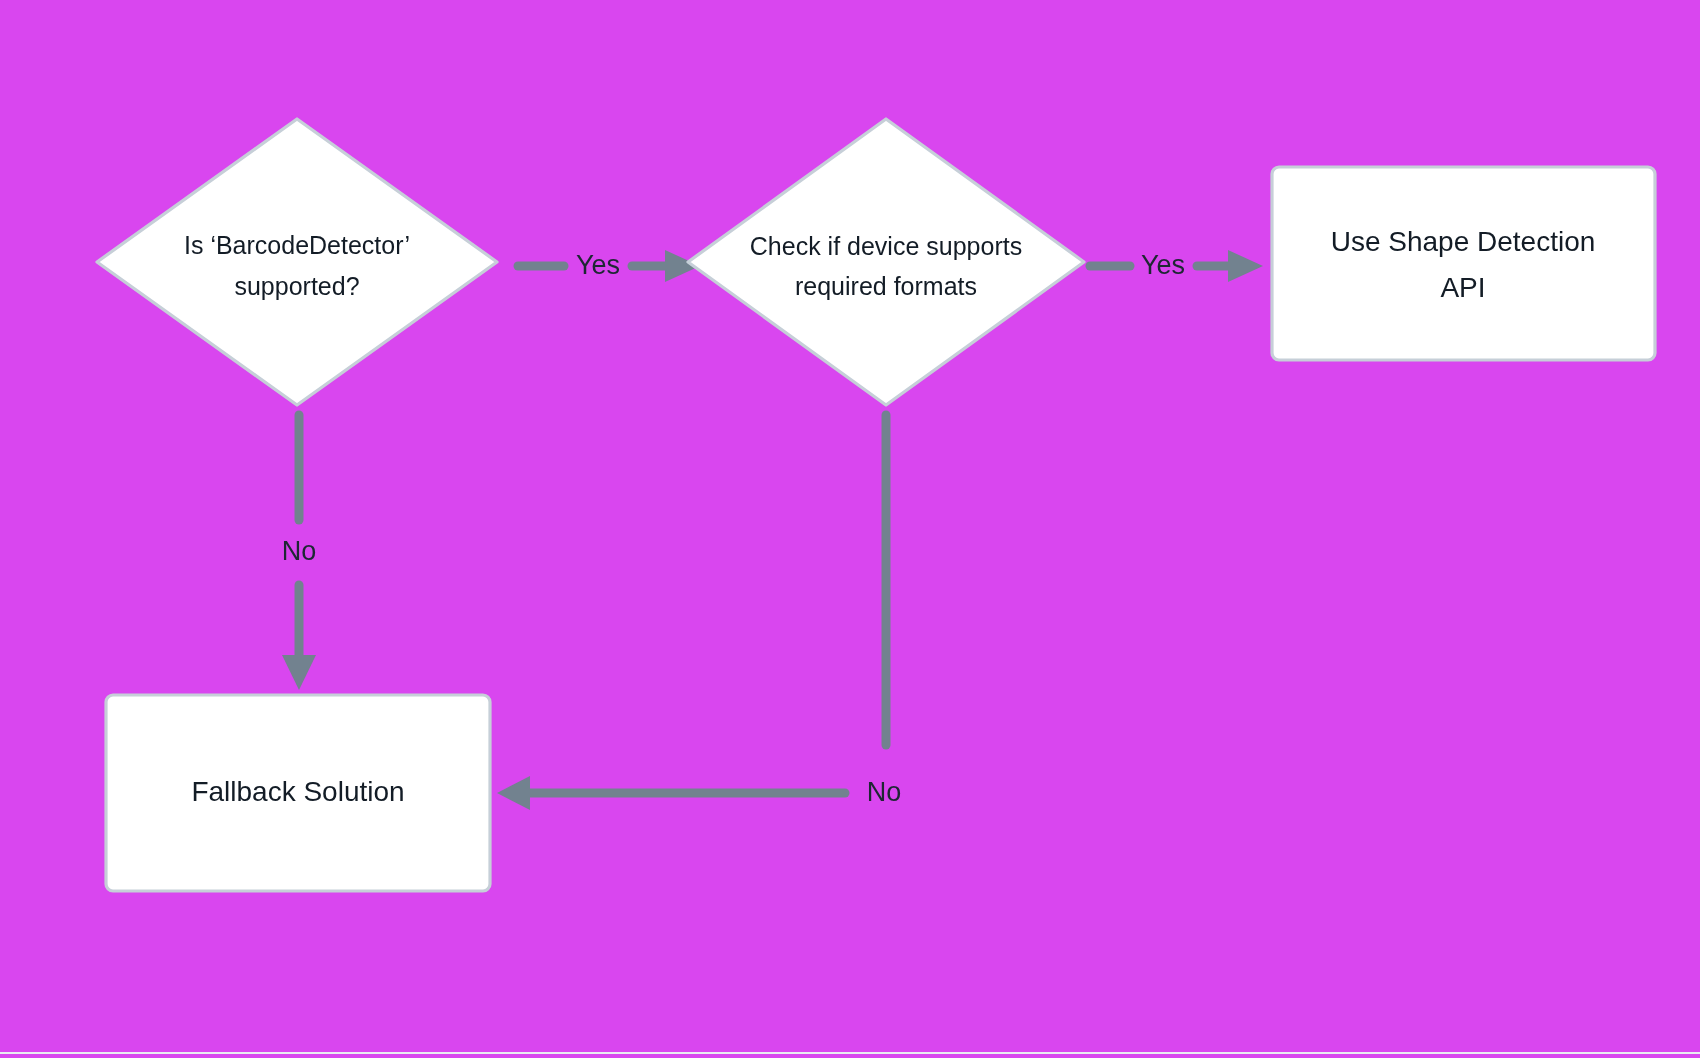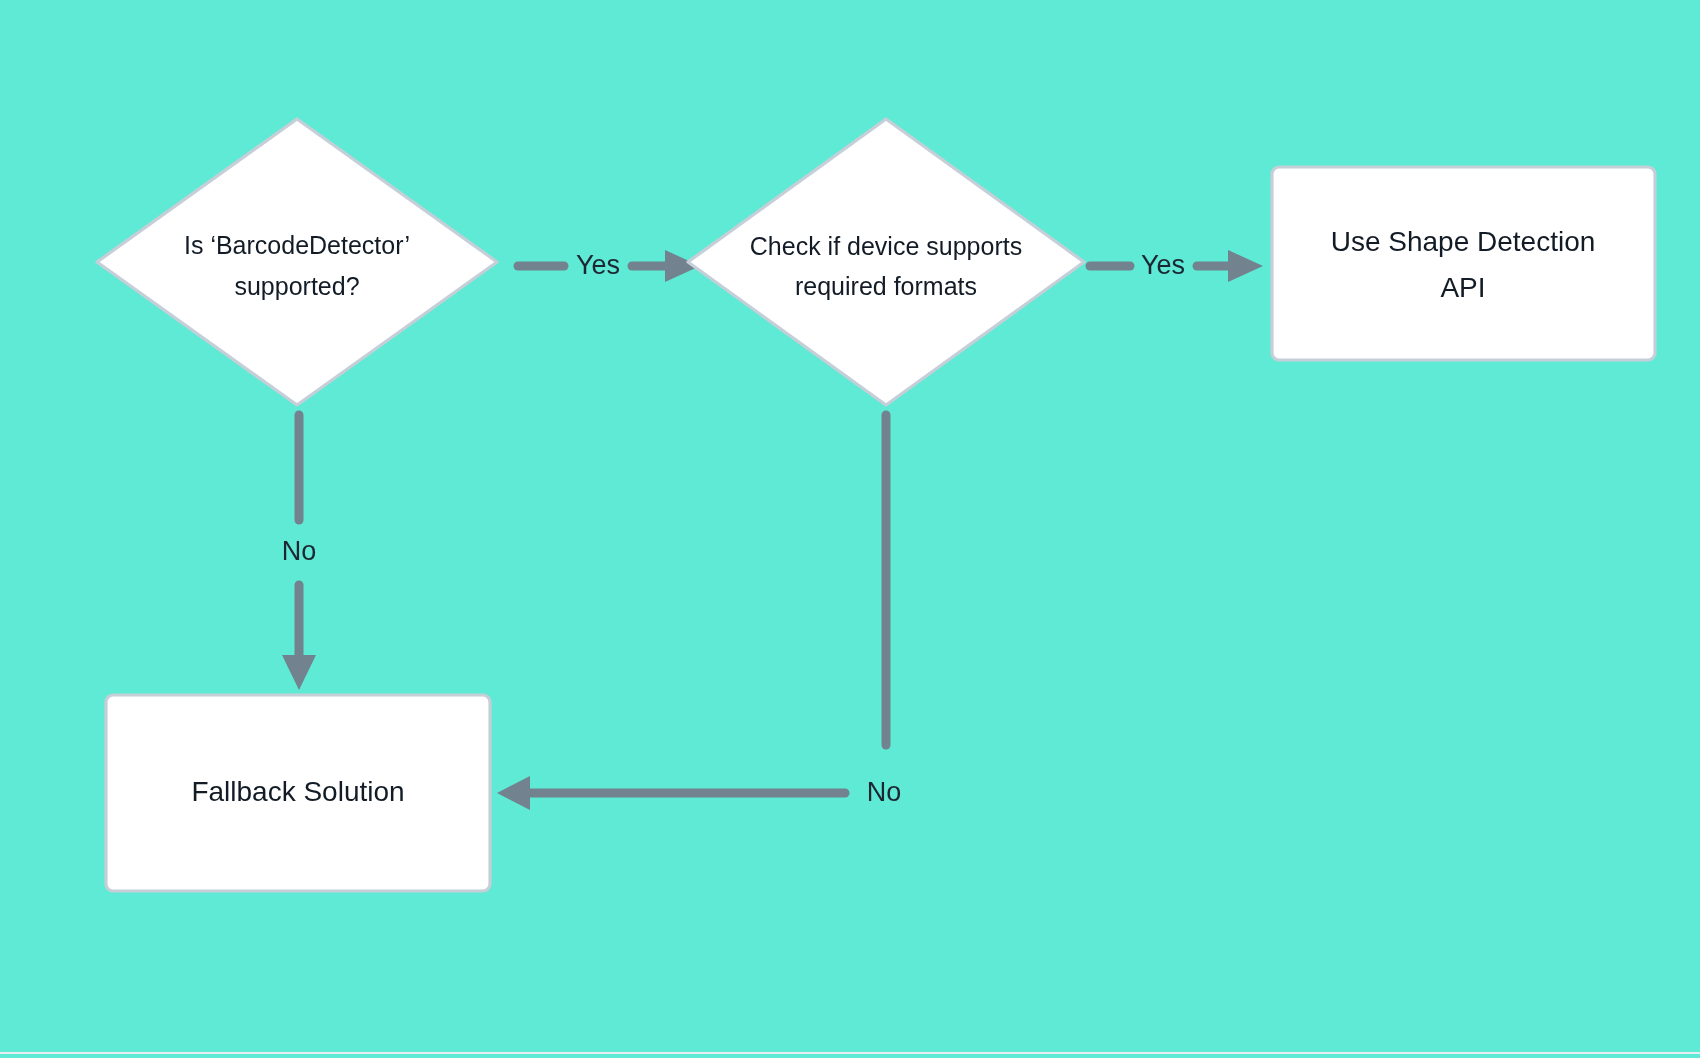--- a/index.html
+++ b/index.html
@@ -10,21 +10,21 @@
   body {
     width: 1700px;
     height: 1058px;
     font-family: "Liberation Sans", sans-serif;
     overflow: hidden;
   }
   #canvas {
     position: relative;
     width: 1700px;
     height: 1058px;
-    background: #5eead4;
+    background: #d946ef;
   }
   #flow-svg {
     position: absolute;
     top: 0;
     left: 0;
     width: 1700px;
     height: 1058px;
   }
   .node-shape {
     fill: #ffffff;

